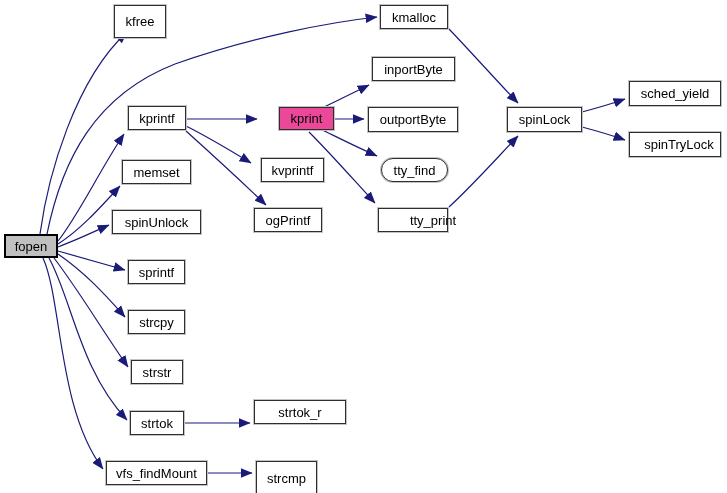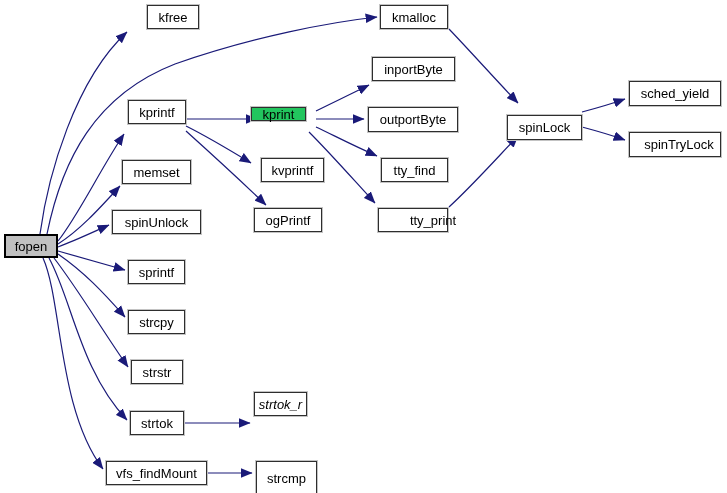--- a/index.html
+++ b/index.html
@@ -73,51 +73,51 @@
       <path class="edge" d="M449,29 C471,52 496,80 518,103" stroke="#1a1a78" marker-end="url(#arrow)"></path>
       <path class="edge" d="M449,207 C471,187 497,158 518,136" stroke="#1a1a78" marker-end="url(#arrow)"></path>
       <path class="edge" d="M582,112 C597,108 611,104 625,99" stroke="#1a1a78" marker-end="url(#arrow)"></path>
       <path class="edge" d="M582,127 C597,131 611,135 625,140" stroke="#1a1a78" marker-end="url(#arrow)"></path>
       <path class="edge" d="M184,423 L250,423" stroke="#1a1a78" marker-end="url(#arrow)"></path>
       <path class="edge" d="M207,473 L252,473" stroke="#1a1a78" marker-end="url(#arrow)"></path>
     </svg>
 <div class="node highlight" style="left: 4px; top: 234px; width: 54px; height: 24px; background: rgb(192, 192, 192);">
       <span>fopen</span>
     </div>
-    <div class="node" style="left: 147px; top: 5px; width: 52px; height: 24px; background: rgb(255, 255, 255);">
+    <div class="node" style="left: 114px; top: 5px; width: 52px; height: 33px; background: rgb(255, 255, 255);">
       <span>kfree</span>
     </div>
     <div class="node" style="left: 380px; top: 5px; width: 68px; height: 24px; background: rgb(255, 255, 255);">
       <span>kmalloc</span>
     </div>
     <div class="node" style="left: 372px; top: 57px; width: 83px; height: 24px; background: rgb(255, 255, 255);">
       <span>inportByte</span>
     </div>
     <div class="node" style="left: 629px; top: 81px; width: 92px; height: 25px; background: rgb(255, 255, 255);">
       <span>sched_yield</span>
     </div>
-    <div class="node" style="left: 128px; top: 100px; width: 58px; height: 24px; background: rgb(255, 255, 255);">
+    <div class="node" style="left: 128px; top: 106px; width: 58px; height: 24px; background: rgb(255, 255, 255);">
       <span>kprintf</span>
     </div>
-    <div class="node" style="left: 251px; top: 107px; width: 55px; height: 14px; background: #22c55e;">
+    <div class="node" style="left: 279px; top: 107px; width: 55px; height: 23px; background: #ec4899;">
       <span>kprint</span>
     </div>
     <div class="node" style="left: 368px; top: 107px; width: 90px; height: 25px; background: rgb(255, 255, 255); align-items: center;">
       <span>outportByte</span>
     </div>
-    <div class="node" style="left: 507px; top: 107px; width: 75px; height: 25px; background: rgb(255, 255, 255); margin-top: 8px;">
+    <div class="node" style="left: 507px; top: 107px; width: 75px; height: 25px; background: rgb(255, 255, 255);">
       <span>spinLock</span>
     </div>
     <div class="node" style="left: 629px; top: 132px; width: 92px; height: 25px; background: rgb(255, 255, 255); padding-left: 8px;">
       <span>spinTryLock</span>
     </div>
     <div class="node" style="left: 261px; top: 158px; width: 63px; height: 24px; background: rgb(255, 255, 255);">
       <span>kvprintf</span>
     </div>
-    <div class="node" style="left: 381px; top: 158px; width: 67px; height: 24px; background: rgb(255, 255, 255);">
+    <div class="node" style="left: 381px; top: 158px; width: 67px; height: 24px; background: rgb(255, 255, 255); border-radius: 12px;">
       <span>tty_find</span>
     </div>
     <div class="node" style="left: 254px; top: 208px; width: 68px; height: 24px; background: rgb(255, 255, 255);">
       <span>ogPrintf</span>
     </div>
     <div class="node" style="left: 122px; top: 160px; width: 69px; height: 24px; background: rgb(255, 255, 255);">
       <span>memset</span>
     </div>
     <div class="node" style="left: 378px; top: 208px; width: 70px; height: 24px; background: rgb(255, 255, 255); padding-left: 40px;">
       <span>tty_print</span>
@@ -130,21 +130,21 @@
     </div>
     <div class="node" style="left: 128px; top: 310px; width: 57px; height: 24px; background: rgb(255, 255, 255);">
       <span>strcpy</span>
     </div>
     <div class="node" style="left: 131px; top: 360px; width: 52px; height: 24px; background: rgb(255, 255, 255);">
       <span>strstr</span>
     </div>
     <div class="node" style="left: 130px; top: 411px; width: 54px; height: 24px; background: rgb(255, 255, 255);">
       <span>strtok</span>
     </div>
-    <div class="node" style="left: 254px; top: 392px; width: 53px; height: 24px; background: rgb(255, 255, 255); font-style: italic;">
+    <div class="node" style="left: 254px; top: 400px; width: 92px; height: 24px; background: rgb(255, 255, 255);">
       <span>strtok_r</span>
     </div>
     <div class="node" style="left: 106px; top: 461px; width: 101px; height: 24px; background: rgb(255, 255, 255);">
       <span>vfs_findMount</span>
     </div>
     <div class="node" style="left: 256px; top: 461px; width: 61px; height: 35px; background: rgb(255, 255, 255);">
       <span>strcmp</span>
     </div>
   </div>
 

